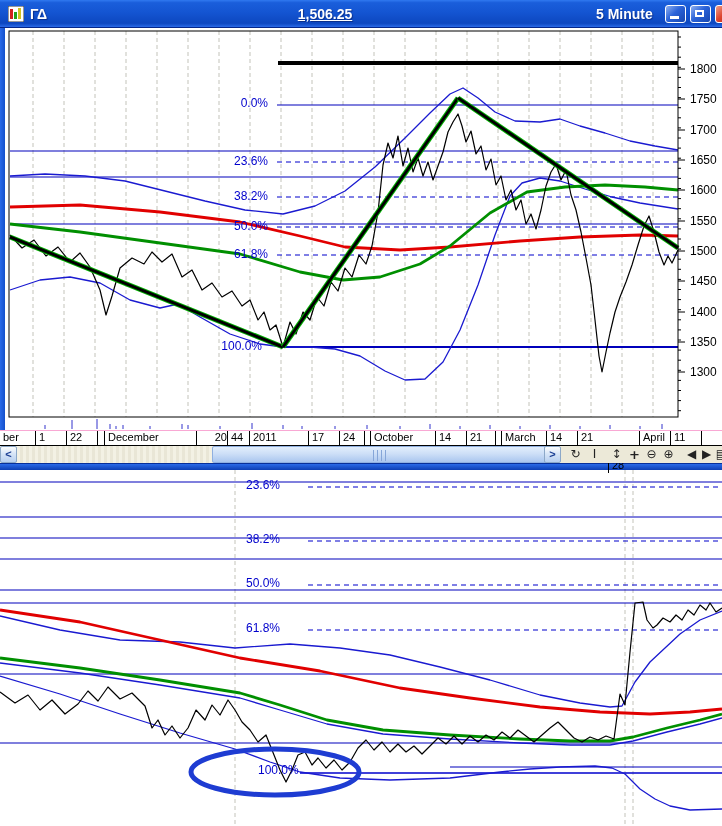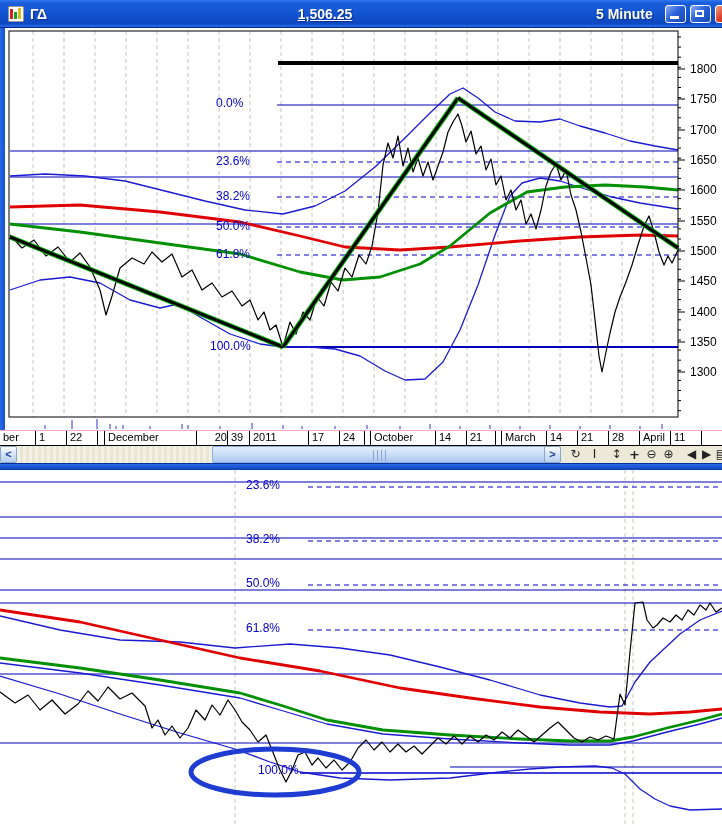--- a/index.html
+++ b/index.html
@@ -14,21 +14,21 @@
   .tb-btn{top:5px;width:21px;height:18px;border:1px solid #fff;border-radius:3px;box-sizing:border-box;
     background:linear-gradient(135deg,#8fb0ef 0%,#2b63d9 45%,#1747b0 100%);}
   #close-btn{background:linear-gradient(135deg,#f0a089 0%,#dd4430 45%,#b02010 100%);}
   .glyph-min{position:absolute;left:4px;bottom:3px;width:9px;height:3px;background:#fff;}
   .glyph-max{position:absolute;left:4px;top:4px;width:9px;height:7px;border:2px solid #fff;box-sizing:border-box;}
   
   .win-border{background:linear-gradient(90deg,#2a6ae8,#1450cc);}
   #border-bottom{background:linear-gradient(180deg,#2a6ae8,#0d3fb4);border-top:1px solid #08309a;box-sizing:border-box;}
   
   .fib-label{color:#0000cc;font-size:12px;line-height:13px;z-index:5;}
-  .fib-right{width:52px;}
+  .fib-right{text-align:right;width:52px;}
   .ylab{color:#000;font-size:12px;line-height:13px;width:34px;z-index:5;}
   
   #date-row{left:0;top:430px;width:722px;height:14px;border-top:1px solid #f9a8d4;border-bottom:1px solid #000;
     box-sizing:content-box;display:flex;background:#fff;z-index:6;}
   .date-cell{height:14px;font-size:11px;line-height:13px;color:#000;box-sizing:border-box;
     border-left:1px solid #000;padding-left:3px;overflow:hidden;white-space:nowrap;flex:0 0 auto;}
   .date-cell:first-child{border-left:none;}
   
   #scroll-row{left:0;top:446px;width:722px;height:17px;background:#ece9d8;z-index:6;}
   .xp-btn{top:0;height:17px;border:1px solid #8ca8c8;border-radius:2px;box-sizing:border-box;
@@ -245,33 +245,33 @@
       <div class="abs ylab" style="left: 690px; top: 366px;">1300</div>
     </div>
 
   <div id="date-row" class="abs">
       <div class="date-cell" style="width: 35px;">ber</div>
       <div class="date-cell" style="width: 31px;">1</div>
       <div class="date-cell" style="width: 31px;">22</div>
       <div class="date-cell" style="width: 7px;"></div>
       <div class="date-cell" style="width: 92px;">December</div>
       <div class="date-cell" style="width: 31px; text-align: right;">20</div>
-      <div class="date-cell" style="width: 22px;">39</div>
+      <div class="date-cell" style="width: 22px;">44</div>
       <div class="date-cell" style="width: 59px;">2011</div>
       <div class="date-cell" style="width: 31px;">17</div>
       <div class="date-cell" style="width: 25px;">24</div>
       <div class="date-cell" style="width: 6px;"></div>
       <div class="date-cell" style="width: 65px;">October</div>
       <div class="date-cell" style="width: 31px;">14</div>
       <div class="date-cell" style="width: 29px;">21</div>
       <div class="date-cell" style="width: 6px;"></div>
       <div class="date-cell" style="width: 45px;">March</div>
       <div class="date-cell" style="width: 31px;">14</div>
       <div class="date-cell" style="width: 31px;">21</div>
-      <div class="date-cell" style="width: 31px;">28</div>
+      <div class="date-cell" style="width: 31px; margin-top: 28px;">28</div>
       <div class="date-cell" style="width: 31px;">April</div>
       <div class="date-cell" style="width: 31px;">11</div>
       <div class="date-cell" style="width: 21px;"></div>
     </div>
 
   <div id="scroll-row" class="abs">
     <div class="abs xp-btn" style="left:0;width:17px;"><span>&lt;</span></div>
     <div class="abs" id="sb-track">
       <div class="abs" id="sb-thumb">
         <div class="abs" id="sb-grip"></div>

